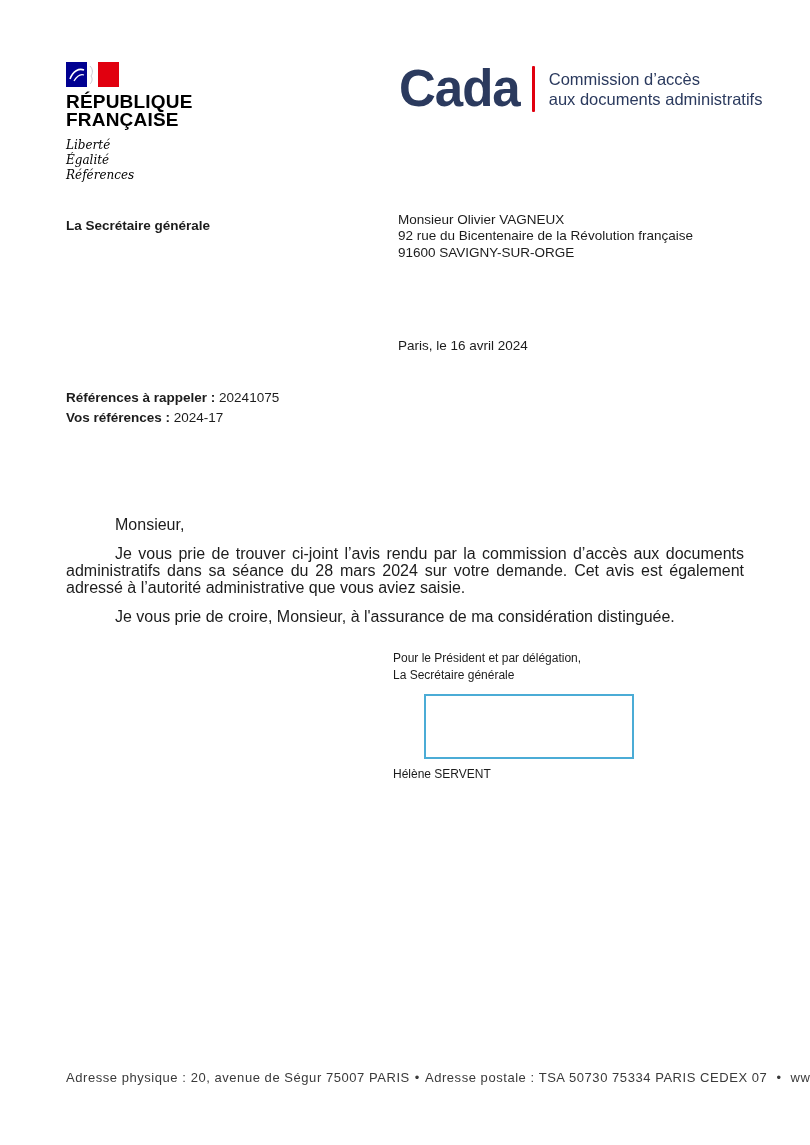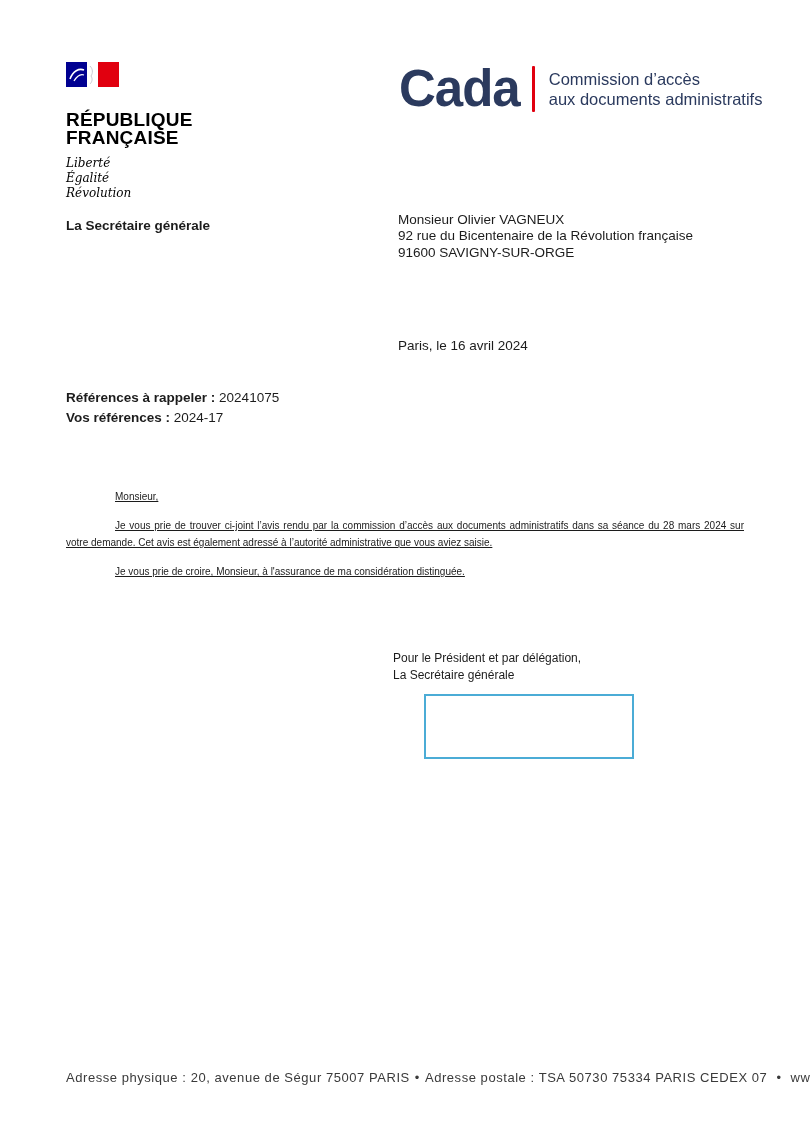--- a/index.html
+++ b/index.html
@@ -17,21 +17,21 @@
     width:810px;height:1145px;position:relative;
     font-family:"Liberation Sans", sans-serif;
     color:var(--text);
     overflow:hidden;
   }
 
   
   .gov-block{position:absolute;left:66px;top:62px;}
   .flag{display:block;}
   .rf-title{
-    margin-top:24px;
+    margin-top:6px;
     font-weight:bold;font-size:19px;line-height:18px;
     letter-spacing:0.2px;color:#000;
   }
   .rf-motto{
     margin-top:9px;
     font-family:"DejaVu Serif","Liberation Serif",serif;
     font-style:italic;font-size:12px;line-height:15px;color:#000;
   }
 
   
@@ -50,21 +50,21 @@
 
   
   .recipient{position:absolute;left:398px;top:212px;font-size:13.5px;line-height:16.3px;}
   .sender-title{position:absolute;left:66px;top:218px;font-size:13.5px;font-weight:bold;}
   .dateline{position:absolute;left:398px;top:338px;font-size:13.5px;}
 
   .refs{position:absolute;left:66px;top:388px;font-size:13.5px;line-height:20px;}
   .refs b{font-weight:bold;}
 
   
-  .letter-body{position:absolute;left:66px;top:488px;width:678px;font-size:10px;line-height:17px;text-decoration:underline;}
+  .letter-body{position:absolute;left:66px;top:516px;width:678px;font-size:16px;line-height:17px;}
   .letter-body p{text-indent:49px;}
   .letter-body p + p{margin-top:12px;}
   .letter-body .justified{text-align:justify;}
 
   
   .signature{position:absolute;left:393px;top:650px;width:272px;text-align:left;font-size:12px;line-height:17px;}
   .signature-box{
     width:210px;height:65px;margin:10px auto 0;
     border:2px solid var(--signature_box_border);
     background:#ffffff;
@@ -91,21 +91,21 @@
     <path d="M8,19 C11,14 15,12 18,13" stroke="#ffffff" stroke-width="1.3" fill="none"></path>
     <path d="M24,4 C27,7 27,11 25,14 C27,17 26,20 24,22" stroke="#c9c9d1" stroke-width="1" fill="none"></path>
   </svg>
   <div class="rf-title">
     <div>RÉPUBLIQUE</div>
     <div>FRANÇAISE</div>
   </div>
   <div class="rf-motto">
     <div>Liberté</div>
     <div>Égalité</div>
-    <div>Révolution</div>
+    <div>Références</div>
   </div>
 </div>
 
 <div class="cada-logo">
   <span class="cada-word">Cada</span>
   <span class="cada-divider"></span>
   <span class="cada-tagline">
     <div>Commission d’accès</div>
     <div>aux documents administratifs</div>
   </span>
@@ -135,17 +135,18 @@
 <div class="letter-body">
   <p>Monsieur,</p>
   <p class="justified">Je vous prie de trouver ci-joint l’avis rendu par la commission d’accès aux documents administratifs dans sa séance du 28 mars 2024 sur votre demande. Cet avis est également adressé à l’autorité administrative que vous aviez saisie.</p>
   <p>Je vous prie de croire, Monsieur, à l'assurance de ma considération distinguée.</p>
 </div>
 
 <div class="signature">
   <div>Pour le Président et par délégation,</div>
   <div>La Secrétaire générale</div>
   <div class="signature-box"></div>
+  <div class="signature-name">Hélène SERVENT</div>
 </div>
 
 <div class="page-footer">
   <span>Adresse physique : 20, avenue de Ségur 75007 PARIS</span><span class="sep">•</span><span>Adresse postale : TSA 50730 75334 PARIS CEDEX 07</span><span class="sep-wide">•</span><span>www.cada.fr</span><span class="sep-wide">•</span><span>cada@cada.fr</span>
 </div>
 
 </body></html>

